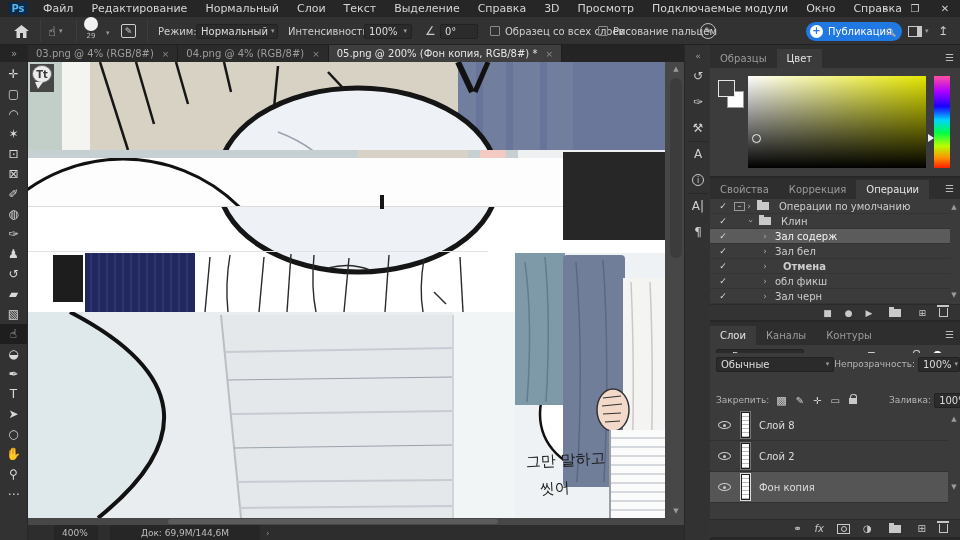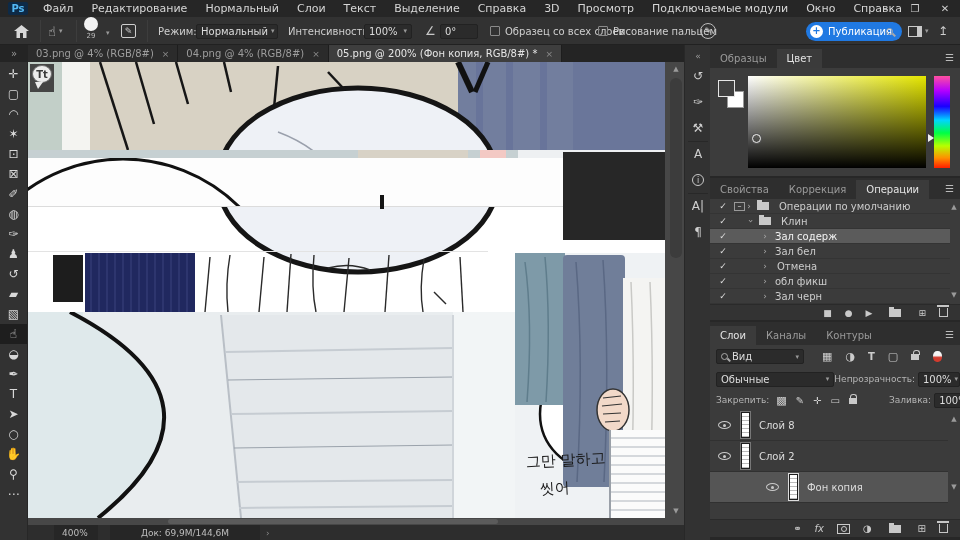--- a/index.html
+++ b/index.html
@@ -452,21 +452,21 @@
         <div class="act-row" style="top: 45px;">
           <span class="act-check">✓</span>
           <span style="width: 17px;"></span>
           <span class="act-arrow" style="margin-left: 14px;">›</span>
           <span style="margin-left: 6px;">Зал бел</span>
         </div>
         <div class="act-row" style="top: 60px;">
           <span class="act-check">✓</span>
           <span style="width: 17px;"></span>
           <span class="act-arrow" style="margin-left: 14px;">›</span>
-          <span style="margin-left: 8px;">Отмена</span>
+          <span style="margin-left: 14px; font-weight: bold;">Отмена</span>
         </div>
         <div class="act-row" style="top: 75px;">
           <span class="act-check">✓</span>
           <span style="width: 17px;"></span>
           <span class="act-arrow" style="margin-left: 14px;">›</span>
           <span style="margin-left: 6px;">обл фикш</span>
         </div>
         <div class="act-row" style="top: 90px;">
           <span class="act-check">✓</span>
           <span style="width: 17px;"></span>
@@ -502,21 +502,21 @@
           </span>
         <span class="chev">▾</span>
       </span>
       <span style="margin-left:18px;font-size:11px;">▦</span>
       <span style="margin-left:13px;font-size:11px;">◑</span>
       <span style="margin-left:13px;font-weight:bold;">T</span>
       <span style="margin-left:13px;font-size:11px;">▢</span>
       <span style="margin-left:13px;"><span class="i-lock"></span></span>
       <span style="margin-left:14px;width:9px;height:11px;border-radius:45%;background:linear-gradient(#f5f5f5 40%,#d23b2e 60%);display:inline-block;"></span>
     </div>
-    <div class="abs" style="left:0;top:323px;width:250px;height:22px;background:#3b3b3b;display:flex;align-items:center;">
+    <div class="abs" style="left:0;top:308px;width:250px;height:22px;background:#3b3b3b;display:flex;align-items:center;">
       <span class="field" style="margin-left:6px;width:128px;justify-content:space-between;">
         <span>Обычные</span>
           <span class="chev">▾</span>
       </span>
       <span class="small-label" style="">Непрозрачность:</span>
       <span class="field" style="margin-left:3px;width:42px;justify-content:space-between;">
         <span>100%</span>
           <span class="chev">▾</span>
       </span>
     </div>
@@ -536,21 +536,21 @@
         <div class="lr-row" style="top: 0px; height: 31px;">
           <span class="i-eye" style="margin-left: 8px;"></span>
           <span class="lr-thumb"></span>
           <span>Слой 8</span>
         </div>
         <div class="lr-row" style="top: 31px; height: 31px;">
           <span class="i-eye" style="margin-left: 8px;"></span>
           <span class="lr-thumb"></span>
           <span>Слой 2</span>
         </div>
-        <div class="lr-row selected" style="top: 62px; height: 31px; padding-left: 48px;">
+        <div class="lr-row selected" style="top: 62px; height: 31px;">
           <span class="i-eye" style="margin-left: 8px;"></span>
           <span class="lr-thumb" style="outline: rgb(221, 221, 221) solid 1px;"></span>
           <span>Фон копия</span>
         </div>
       </div>
     <span class="scr-ar" style="right:-2px;top:370px;">▲</span>
     <span class="scr-ar" style="right:-2px;top:438px;">▼</span>
     <div class="panel-bar" style="top:474px;height:18px;font-size:10px;">
       <span>⚭</span>
       <span style="font-style:italic;font-size:10px;">fx</span>

